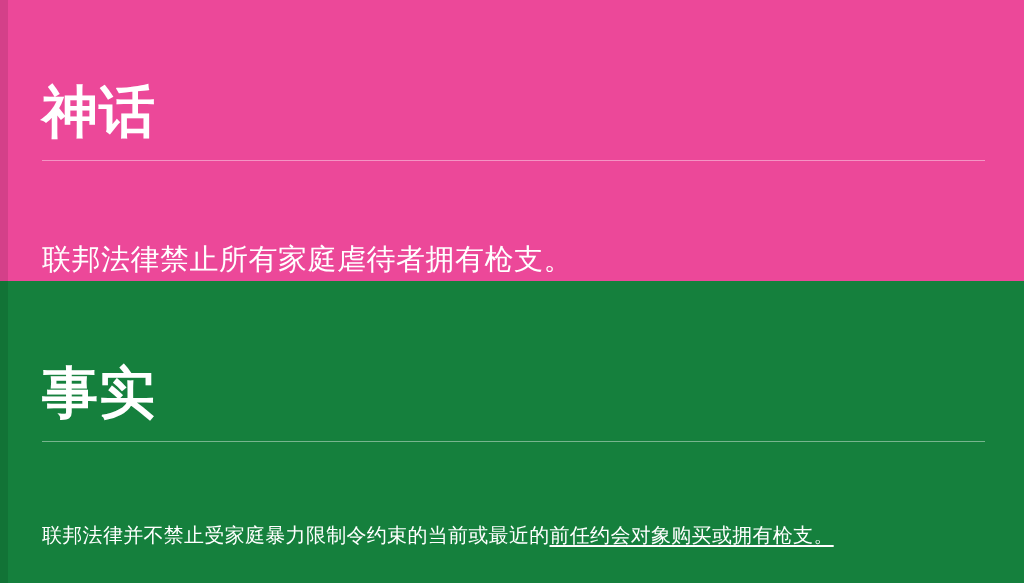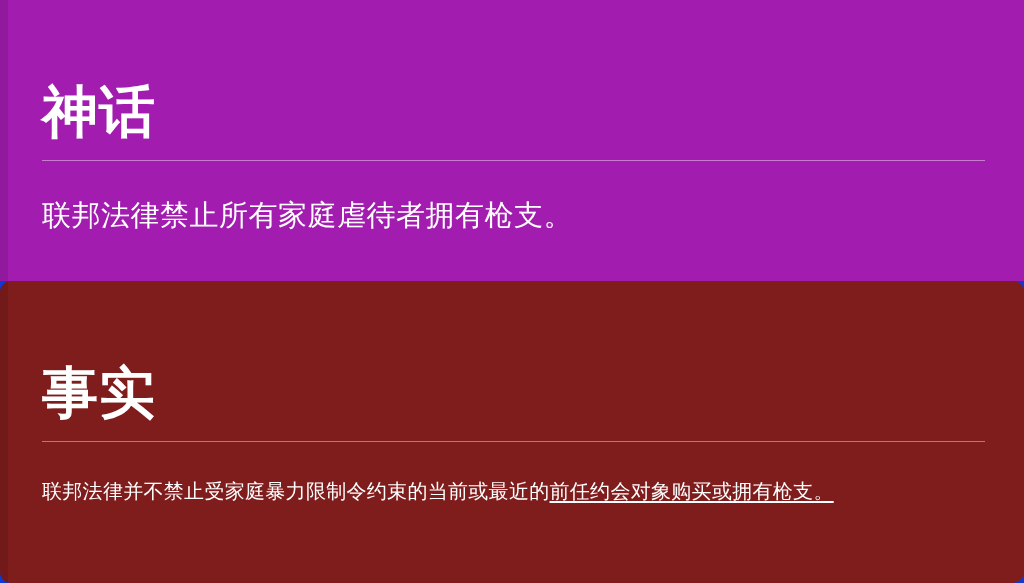--- a/index.html
+++ b/index.html
@@ -17,33 +17,32 @@
     width: 1024px;
     height: 583px;
     display: flex;
     flex-direction: column;
   }
 
   
   .panel-myth {
     position: relative;
     height: 281px;
-    background: #a21caf;
+    background: #ec4899;
     padding: 0 40px 0 42px;
     overflow: hidden;
   }
 
   
   .panel-fact {
     position: relative;
     height: 302px;
-    background: #7f1d1d;
+    background: #15803d;
     padding: 0 40px 0 42px;
     overflow: hidden;
-    border-radius: 11px;
   }
 
   
   .edge-shade {
     position: absolute;
     left: 0; top: 0;
     width: 8px; height: 100%;
     background: rgba(0,0,0,0.10);
     pointer-events: none;
   }
@@ -70,20 +69,21 @@
     background: rgba(255,255,255,0.42);
   }
   .panel-myth .panel-rule { top: 160px; }
   .panel-fact .panel-rule { top: 160px; }
 
   
   .panel-body {
     position: absolute;
     left: 42px;
     color: #FFFFFF;
+    margin-top: 44px;
   }
   .panel-myth .panel-body {
     top: 196px;
     right: 40px;
     font-size: 29px;
     line-height: 1.35;
     letter-spacing: 0.5px;
   }
   .panel-fact .panel-body {
     top: 196px;

